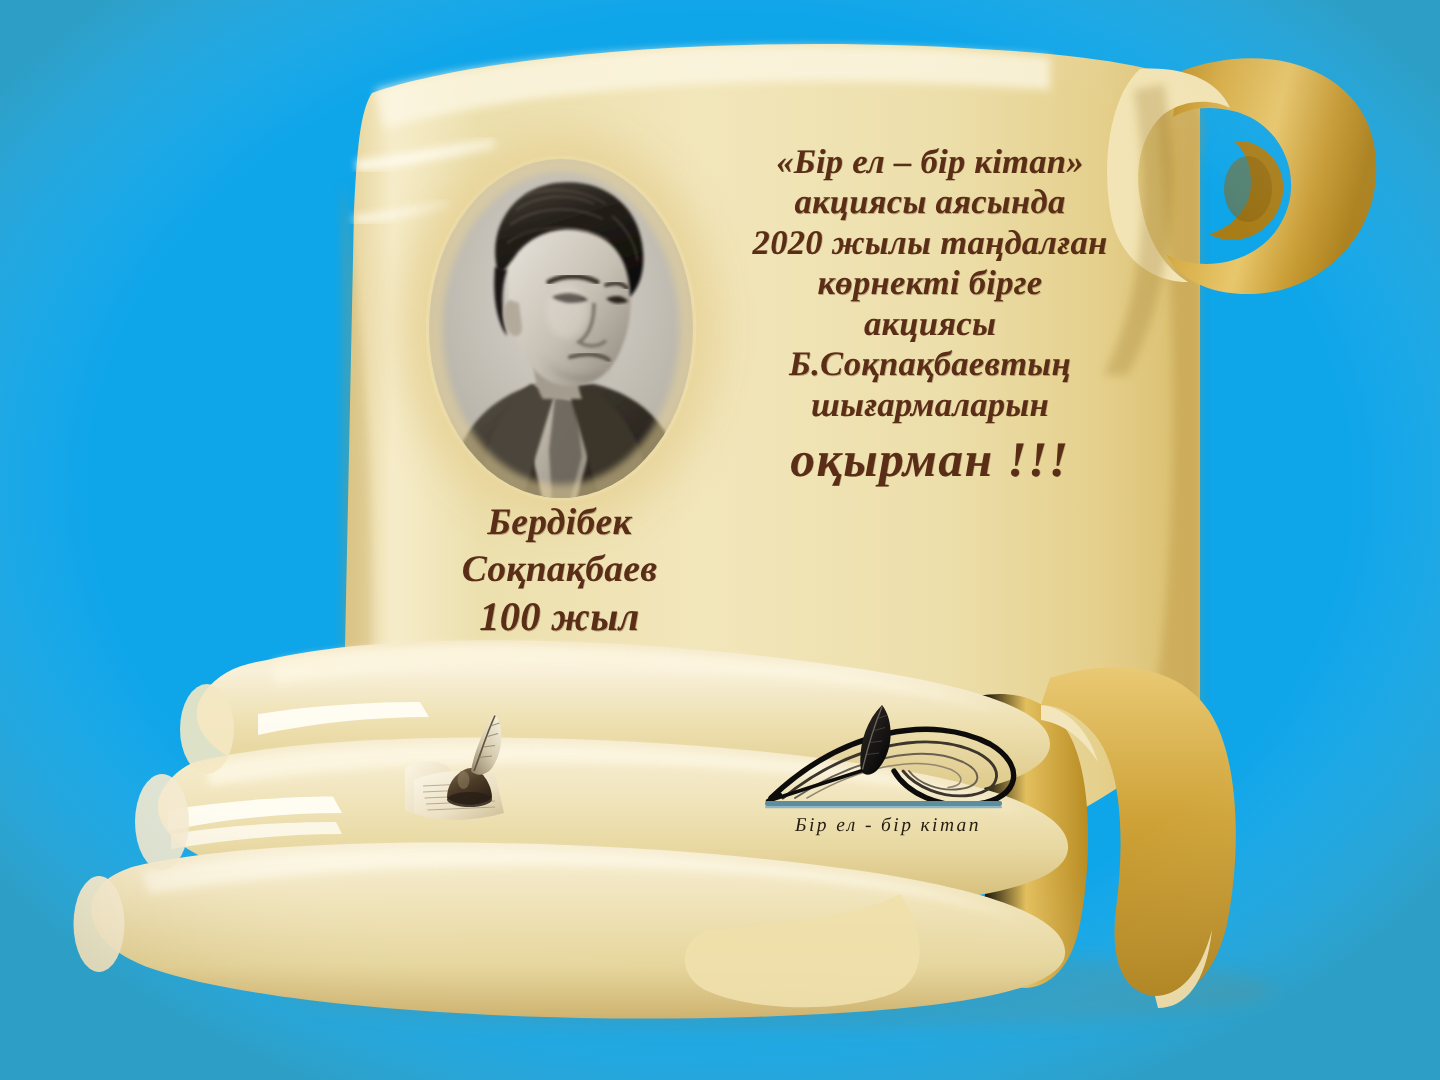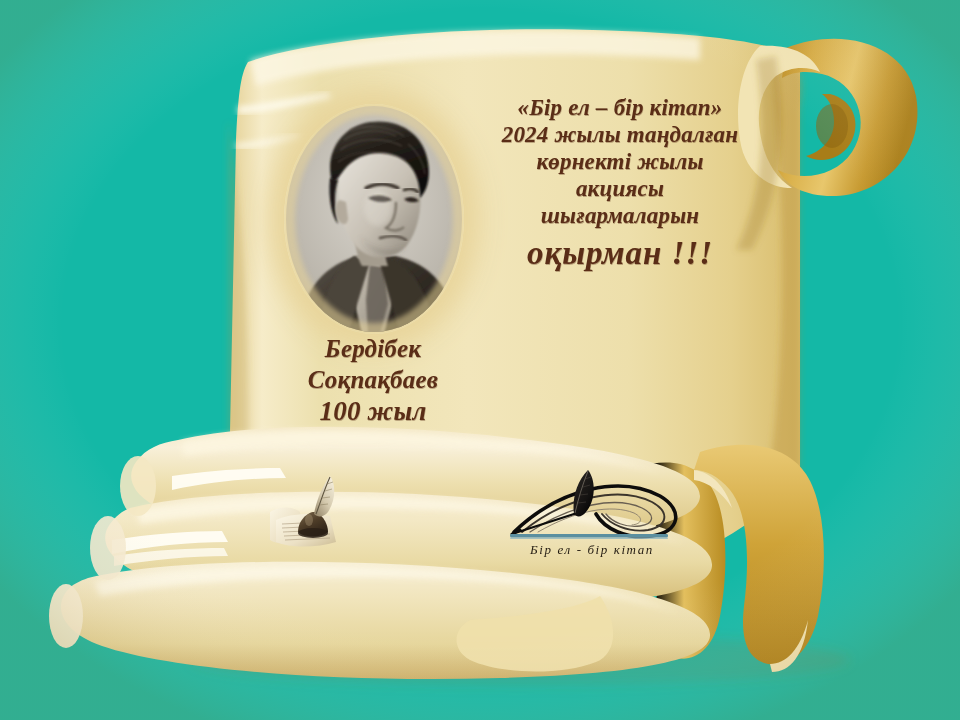--- a/index.html
+++ b/index.html
@@ -1,20 +1,20 @@
 <!DOCTYPE html>
 <html lang="kk"><head>
 <meta charset="utf-8">
 <title>Poster</title>
 <style>
   html,body{margin:0;padding:0;background:#ffffff;}
   body{width:960px;height:720px;overflow:hidden;
        font-family:"Liberation Serif","DejaVu Serif",serif;}
 
-  #stage{position:relative;width:960px;height:720px;background:#14b8a6;}
+  #stage{position:relative;width:960px;height:720px;background:#0ea5e9;}
 
   
   .scroll-svg{position:absolute;left:0;top:0;width:960px;height:720px;}
 
   
   .portrait{
     position:absolute;left:284px;top:104px;width:180px;height:230px;
     border-radius:50% / 50%;
     overflow:hidden;
     box-shadow:0 0 26px 16px rgba(232,212,154,0.95);
@@ -311,23 +311,25 @@
 
         <ellipse cx="94" cy="104" rx="14" ry="18" fill="#ece8e0" opacity="0.30" filter="url(#pblur2)"></ellipse>
       </g>
 
       <ellipse cx="90" cy="115" rx="88" ry="113" fill="none" stroke="#e8d49a" stroke-width="18" opacity="0.55" filter="url(#pblur2)"></ellipse>
     </svg>
   </div>
 
   <div class="txt" id="main-text">
     <span class="l">«Бір ел – бір кітап»</span>
-    <span class="l">2024 жылы  таңдалған</span>
-    <span class="l">көрнекті жылы</span>
+    <span class="l">акциясы  аясында</span>
+    <span class="l">2020 жылы  таңдалған</span>
+    <span class="l">көрнекті бірге</span>
     <span class="l">акциясы</span>
+    <span class="l">Б.Соқпақбаевтың</span>
     <span class="l">шығармаларын</span>
     <span class="l big">оқырман !!!</span>
   </div>
 
   <div class="txt" id="author-block">
     <span class="l">Бердібек</span>
     <span class="l">Соқпақбаев</span>
     <span class="l small">100 жыл</span>
   </div>
 

